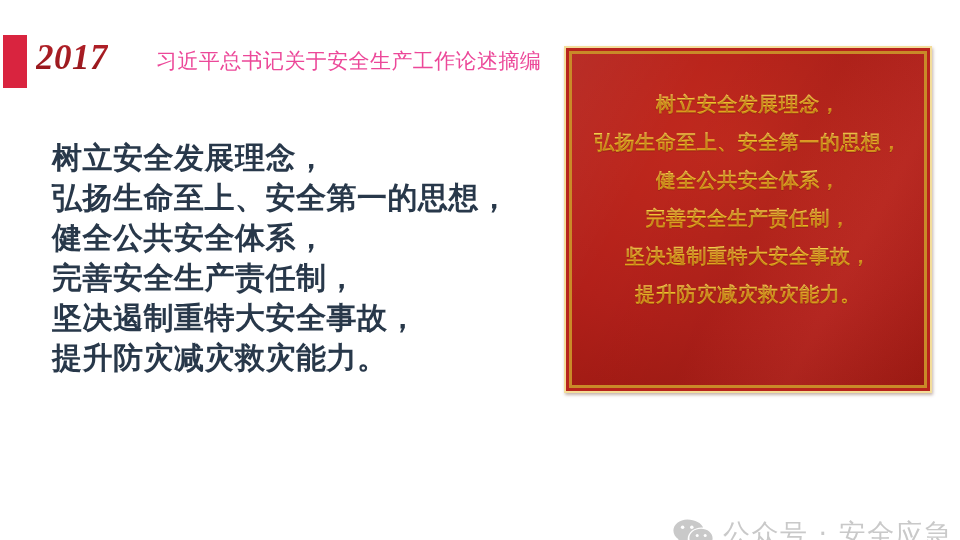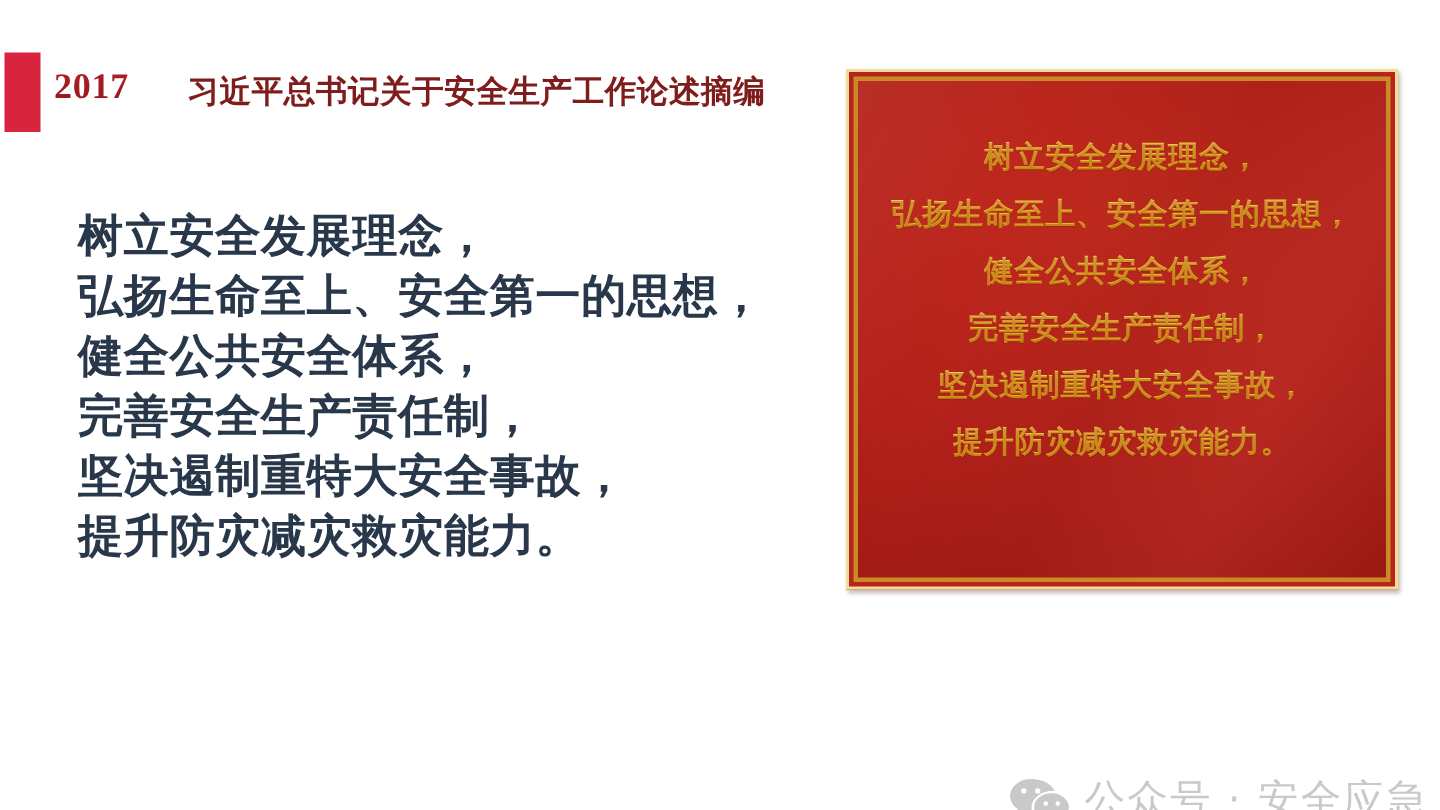--- a/index.html
+++ b/index.html
@@ -35,40 +35,41 @@
     width: 24px;
     height: 53px;
     background: #d9243f;
   }
   .header-year {
     position: absolute;
     left: 36px;
     top: 36px;
     font-family: "Liberation Serif", "DejaVu Serif", serif;
     font-weight: bold;
-    font-size: 24px;
+    font-size: 35px;
     line-height: 44px;
     letter-spacing: 0.5px;
     color: #a81c22;
     background: linear-gradient(180deg, #b8232b 0%, #8d1418 100%);
     -webkit-background-clip: text;
     background-clip: text;
     -webkit-text-fill-color: transparent;
     white-space: nowrap;
+    font-style: italic;
   }
   .header-title {
     position: absolute;
-    left: 125px;
+    left: 156px;
     top: 46px;
     font-family: "DejaVu Sans", "Liberation Sans", sans-serif;
-    font-weight: bold;
+    font-weight: normal;
     font-size: 21px;
     line-height: 30px;
     letter-spacing: 0.4px;
-    color: #7f1d1d;
+    color: #ec4899;
     white-space: nowrap;
   }
 
   
   .statement {
     position: absolute;
     left: 52px;
     top: 138px;
     width: 480px;
   }

